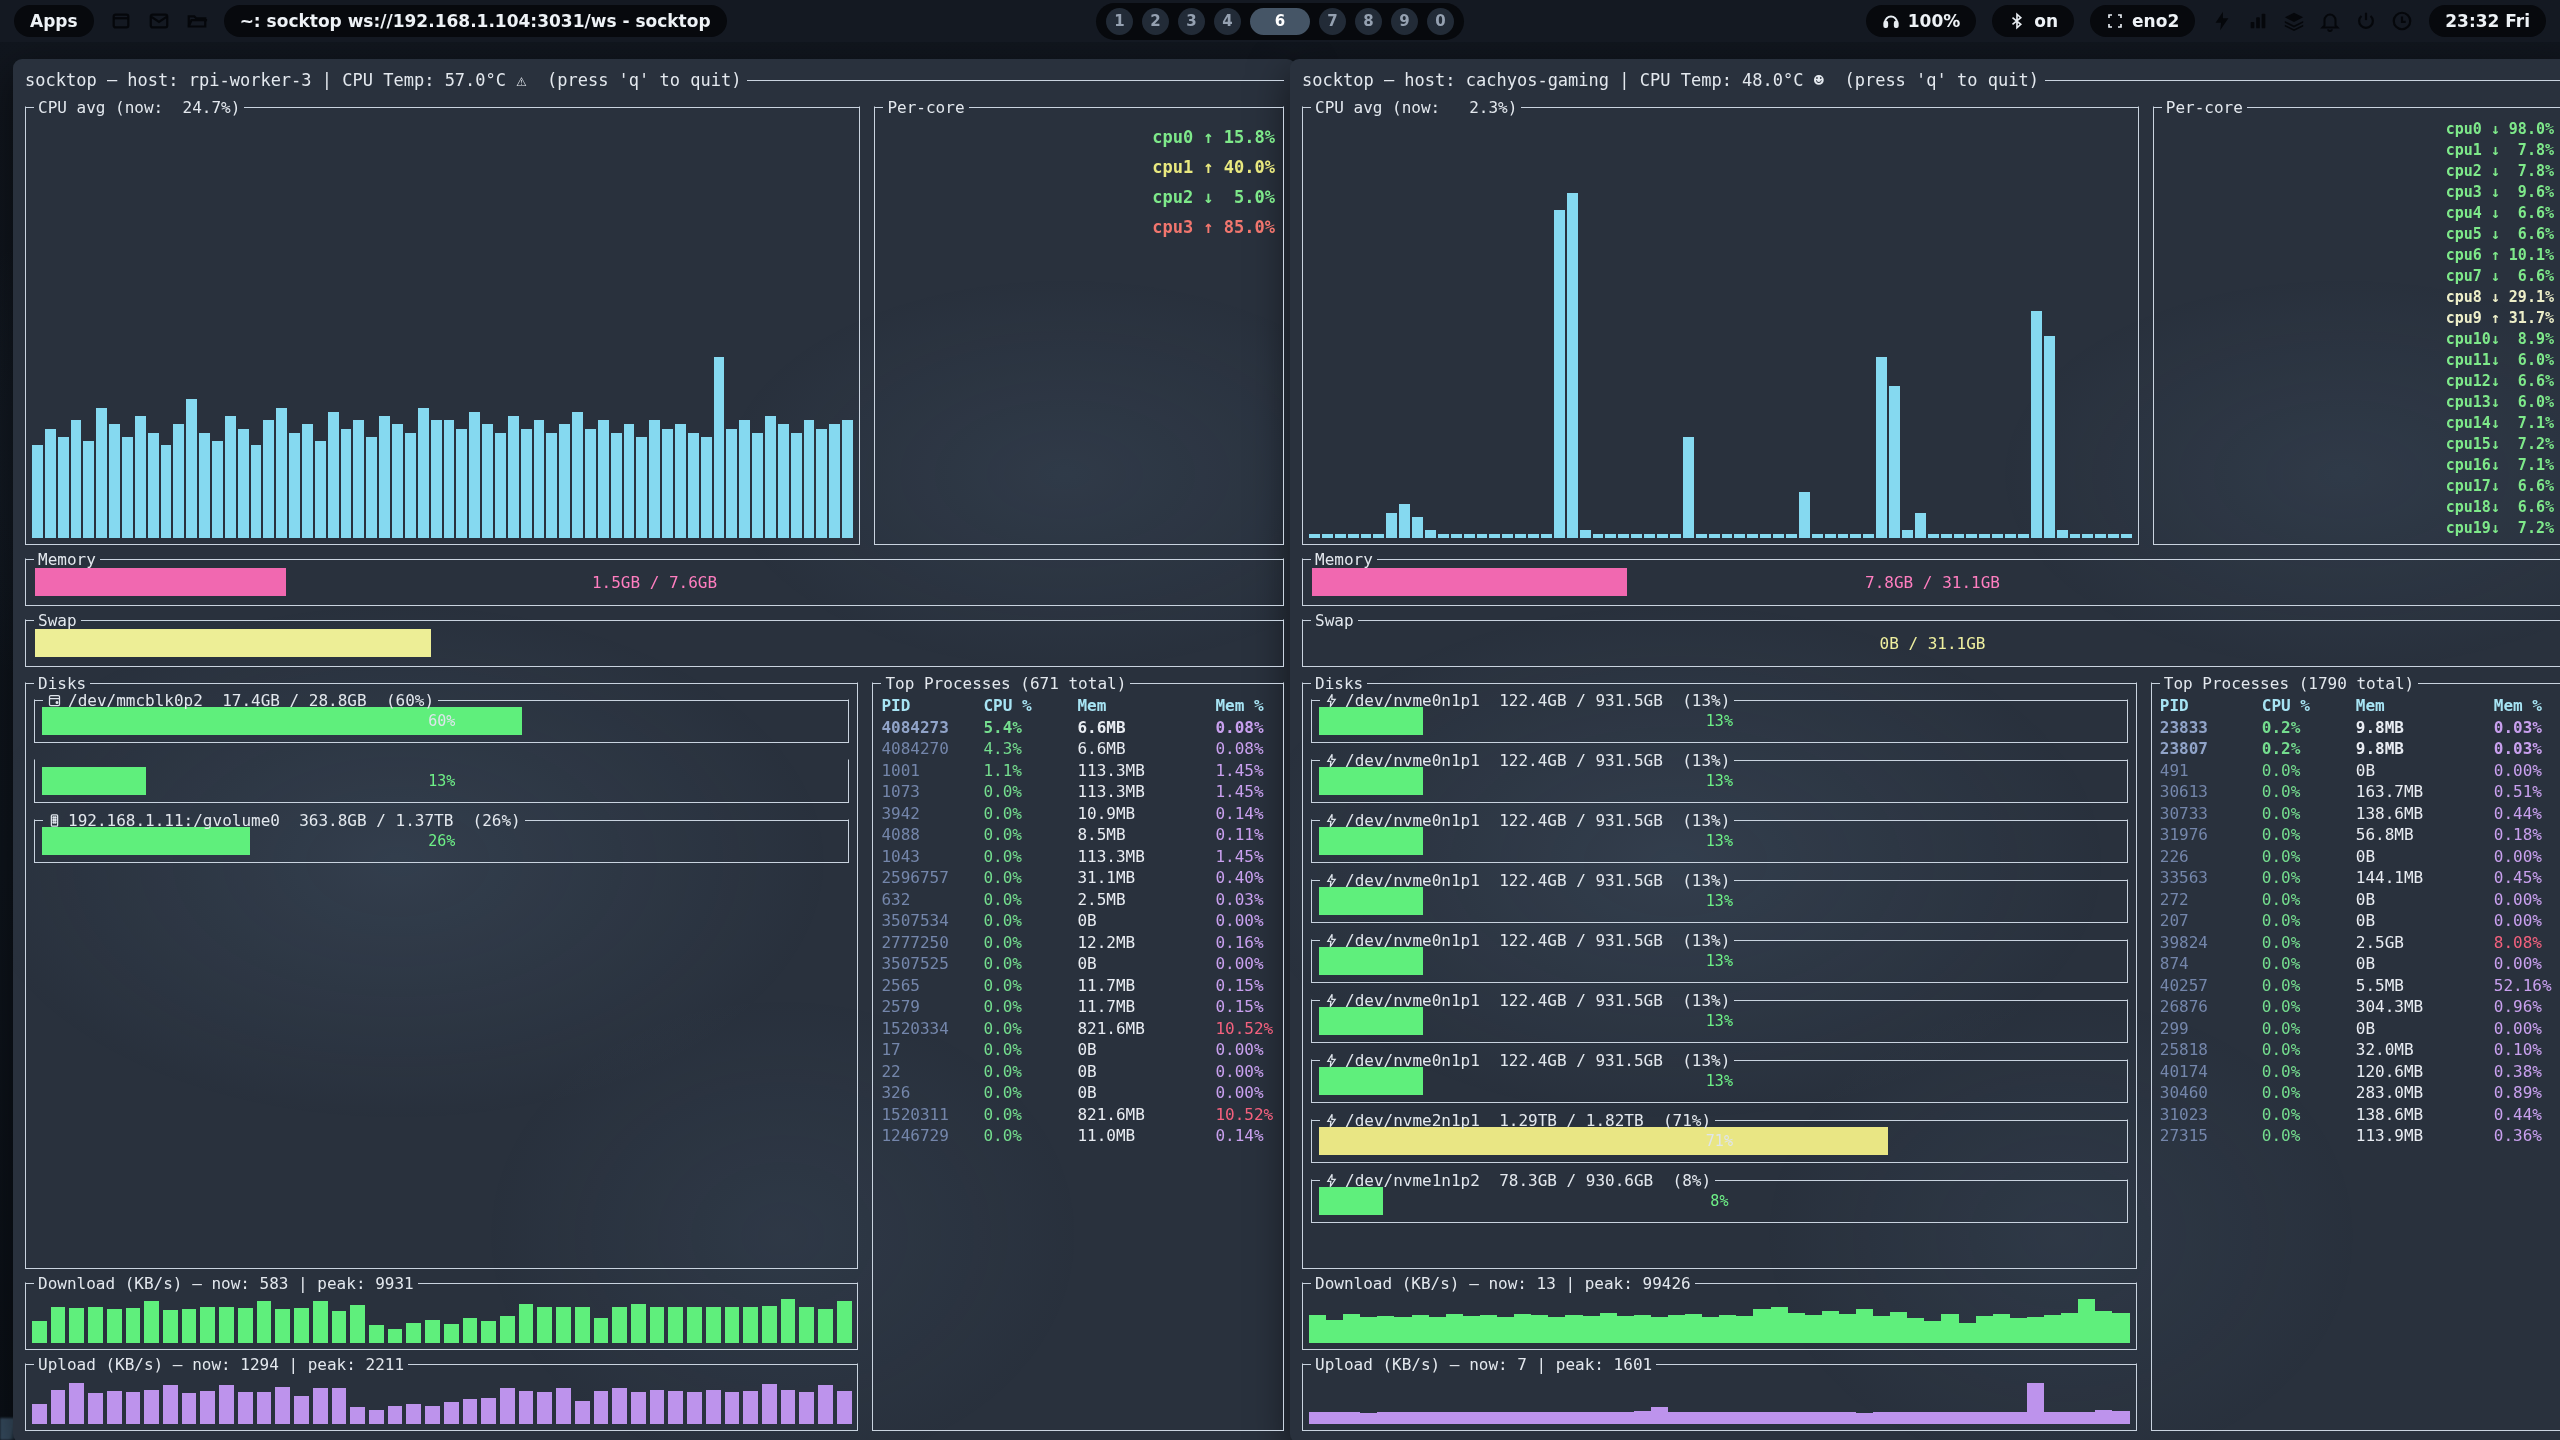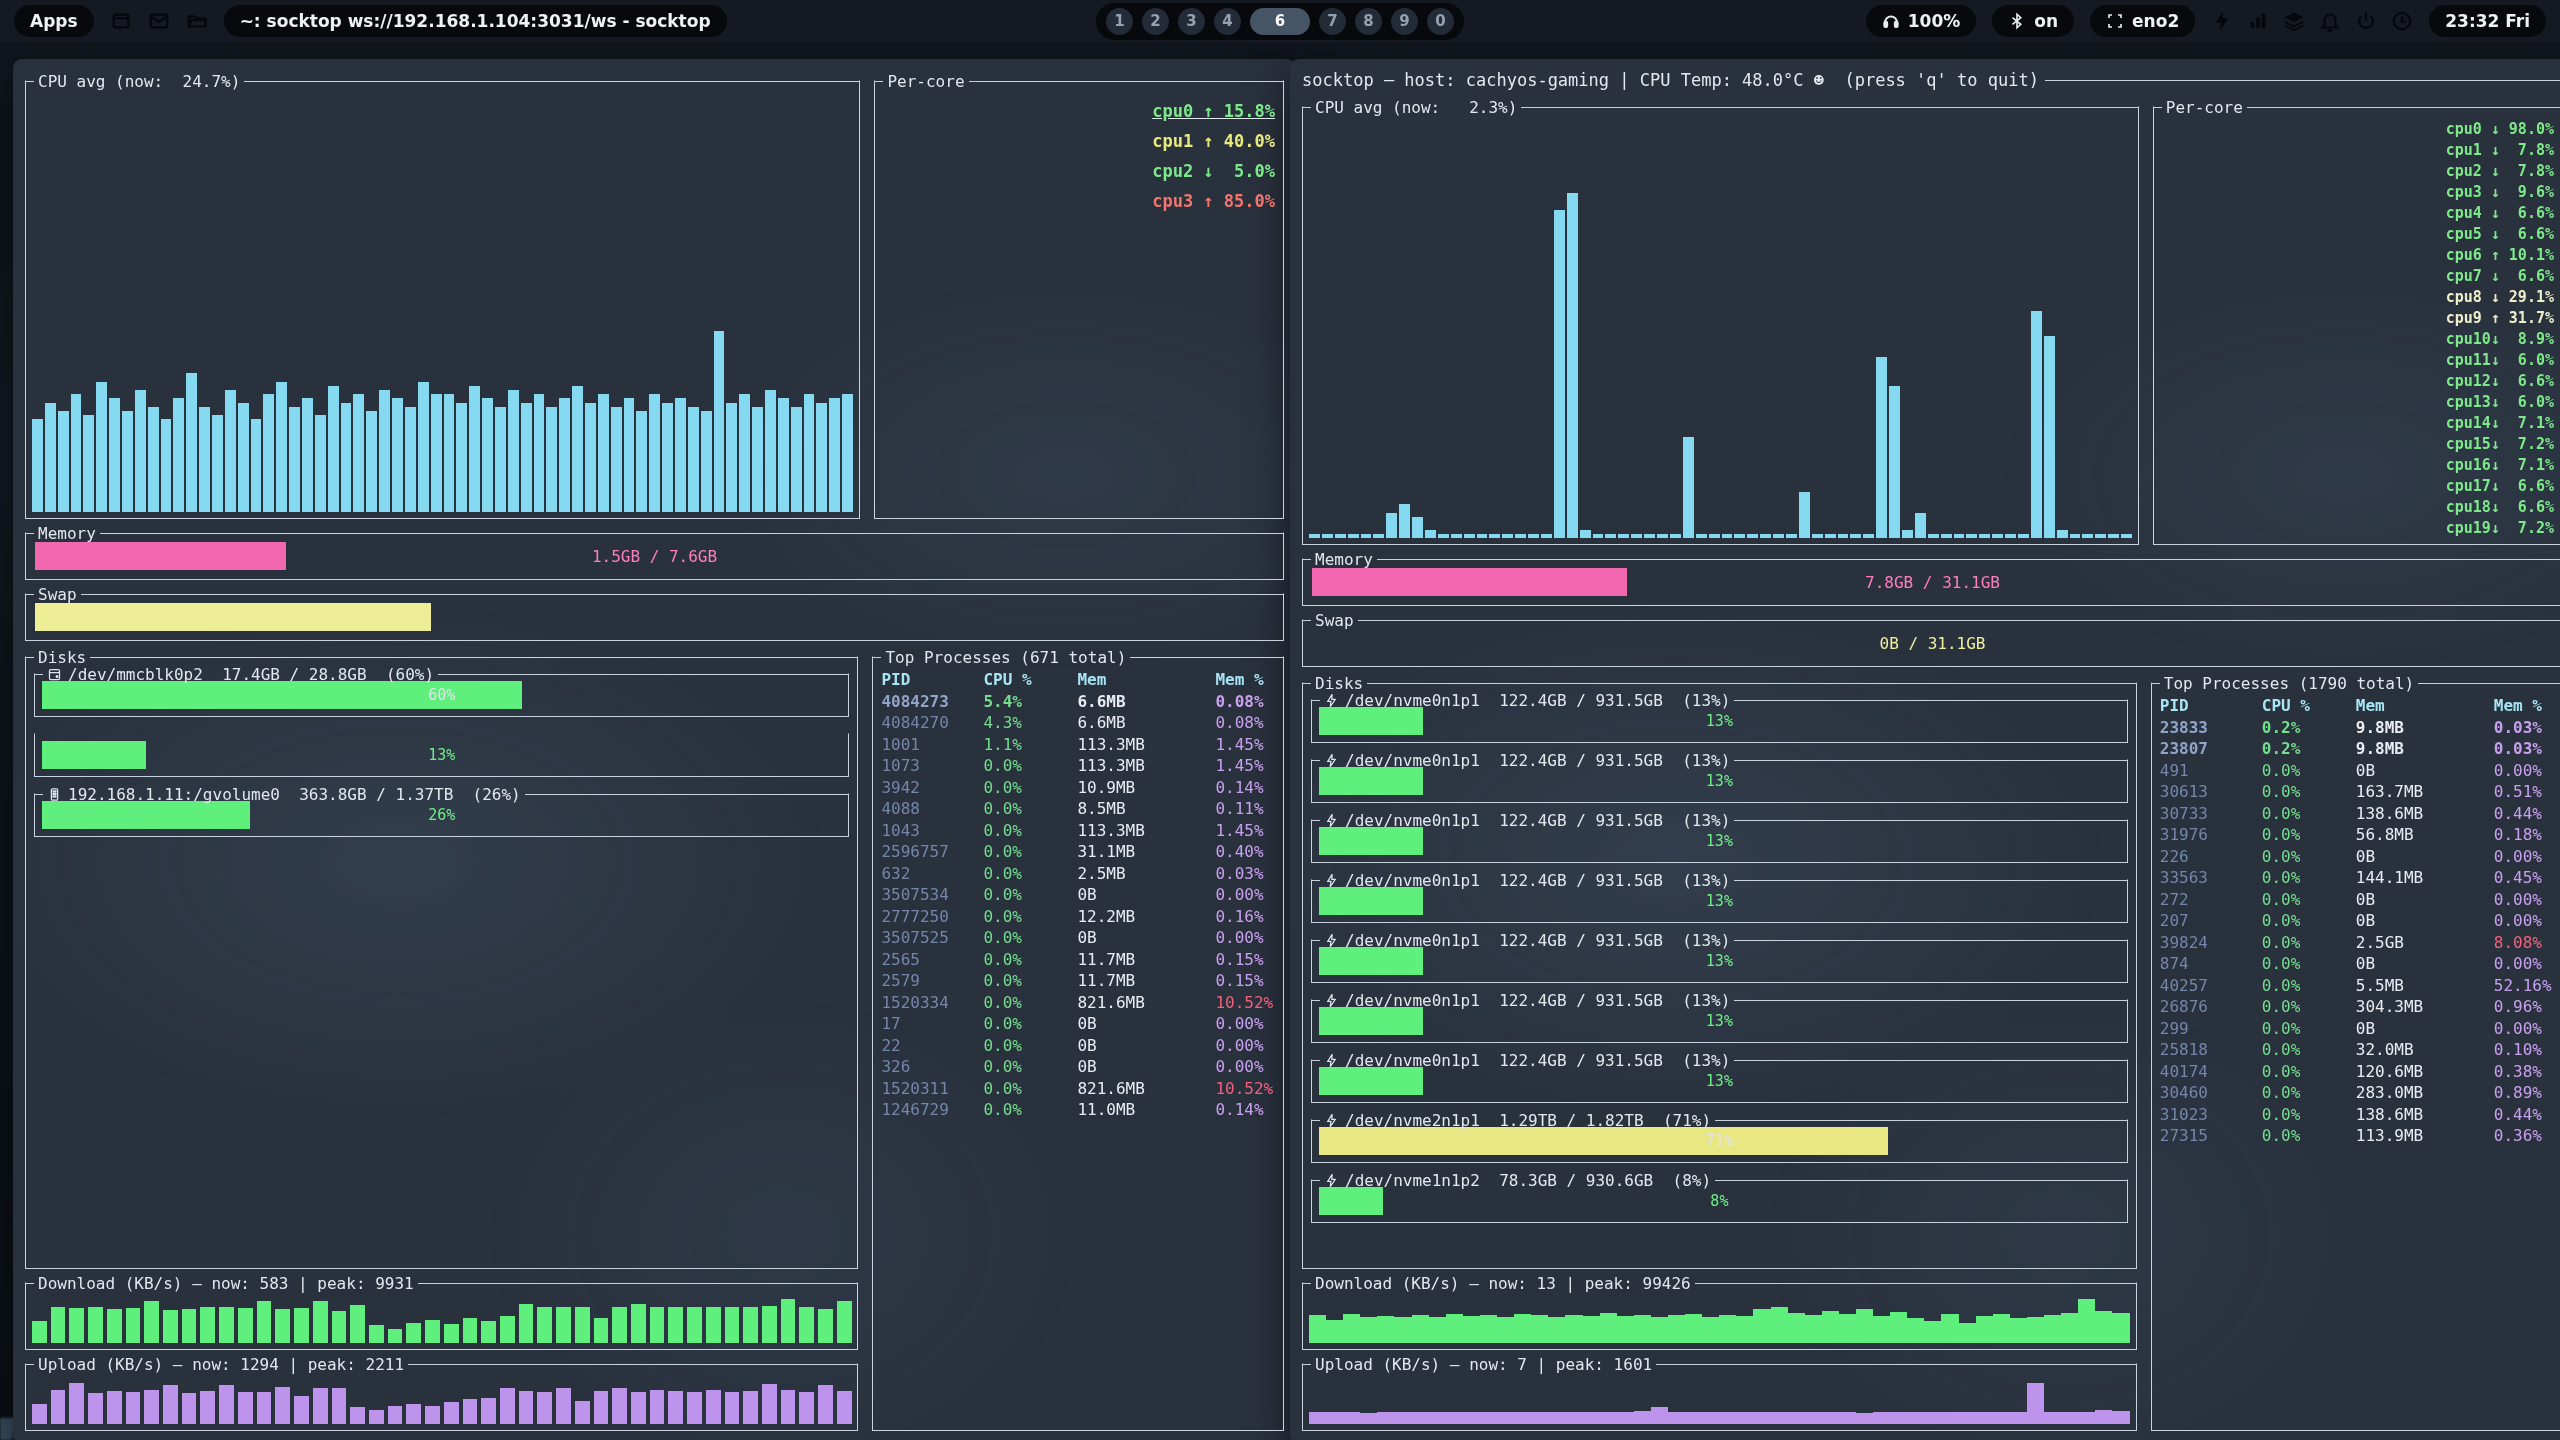--- a/index.html
+++ b/index.html
@@ -221,20 +221,21 @@
       </span>
     </div>
     <div class="pill">
         <span>23:32 Fri</span>
       </div>
   </div>
 </div>
 
 <div class="window" id="win0" style="left:13px;top:59px;width:1259px;height:1364px;">
     <div class="win-inner">
+      <div class="w-title"><span>socktop — host: rpi-worker-3 | CPU Temp: 57.0°C ⚠  (press 'q' to quit)</span></div>
       <div class="cols row1">
         <div class="box" style="width: 66.2%;">
           <div class="btitle">
             <span class="bt"><span>CPU avg (now:  24.7%)</span></span>
           </div>
           <div class="chart" style="gap: 2px;">
             <div class="bar" style="height: 22%; background: rgb(133, 217, 240);"></div>
             <div class="bar" style="height: 26%; background: rgb(133, 217, 240);"></div>
             <div class="bar" style="height: 24%; background: rgb(133, 217, 240);"></div>
             <div class="bar" style="height: 28%; background: rgb(133, 217, 240);"></div>
@@ -298,21 +299,21 @@
             <div class="bar" style="height: 26%; background: rgb(133, 217, 240);"></div>
             <div class="bar" style="height: 27%; background: rgb(133, 217, 240);"></div>
             <div class="bar" style="height: 28%; background: rgb(133, 217, 240);"></div>
           </div>
         </div>
         <div class="box" style="flex: 1 1 0%;">
           <div class="btitle">
             <span class="bt"><span>Per-core</span></span>
           </div>
           <div class="percore-body">
-            <div class="core-row" style="height: 30px; text-decoration: underline;">
+            <div class="core-row" style="height: 30px;">
               <div class="spark" style="gap: 2px;">
                 <div class="bar" style="height: 0%; background: rgb(95, 239, 124);"></div>
                 <div class="bar" style="height: 45%; background: rgb(95, 239, 124);"></div>
                 <div class="bar" style="height: 35%; background: rgb(95, 239, 124);"></div>
                 <div class="bar" style="height: 30%; background: rgb(95, 239, 124);"></div>
                 <div class="bar" style="height: 30%; background: rgb(95, 239, 124);"></div>
                 <div class="bar" style="height: 0%; background: rgb(95, 239, 124);"></div>
                 <div class="bar" style="height: 0%; background: rgb(95, 239, 124);"></div>
                 <div class="bar" style="height: 0%; background: rgb(95, 239, 124);"></div>
                 <div class="bar" style="height: 0%; background: rgb(95, 239, 124);"></div>

